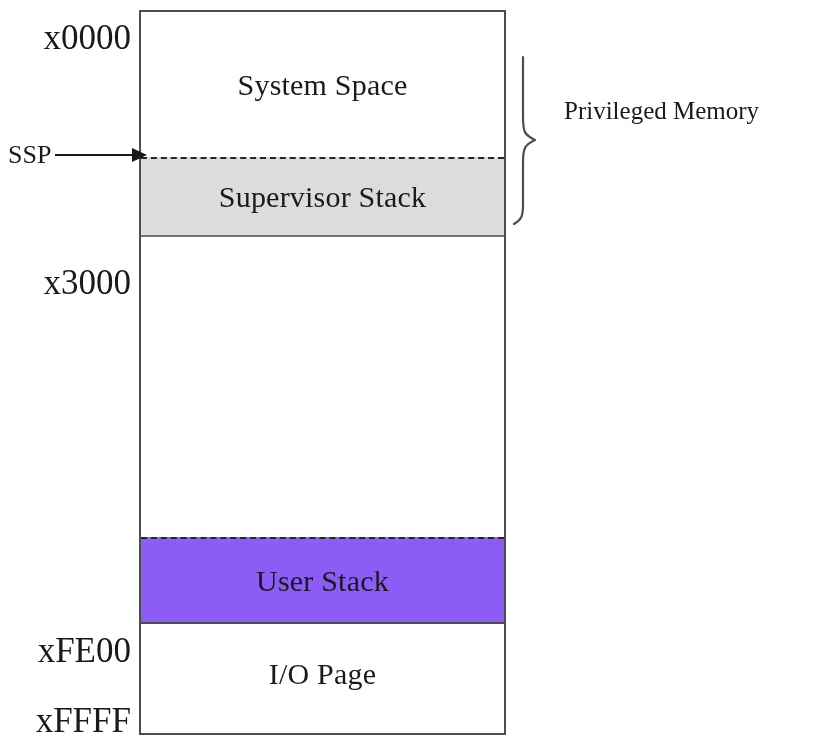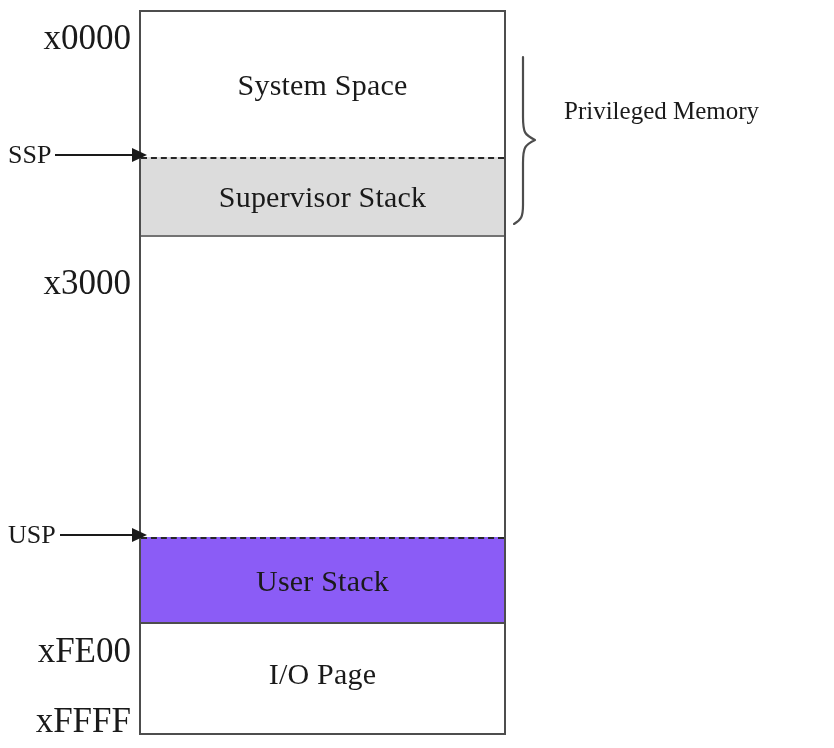--- a/index.html
+++ b/index.html
@@ -213,27 +213,20 @@
   </div>
 
   <div class="ptr" style="top:140px; padding-left:8px;">
     <span class="ptr-name">SSP</span>
     <span class="ptr-arrow">
       <span class="shaft"></span>
       <span class="head"></span>
     </span>
   </div>
 
-  <div class="ptr" style="top:520px; padding-left:8px;">
-    <span class="ptr-name">USP</span>
-    <span class="ptr-arrow">
-      <span class="shaft"></span>
-      <span class="head"></span>
-    </span>
-  </div>
 
   <svg class="brace" viewBox="0 0 44 170">
     <path d="M 10 2
              L 10 62
              C 10 78, 12 80, 22 85
              C 12 90, 10 92, 10 108
              L 10 150
              C 10 162, 8 165, 1 169" fill="none" stroke="#4d4d4d" stroke-width="2.2" stroke-linecap="round" stroke-linejoin="round"></path>
   </svg>
 

